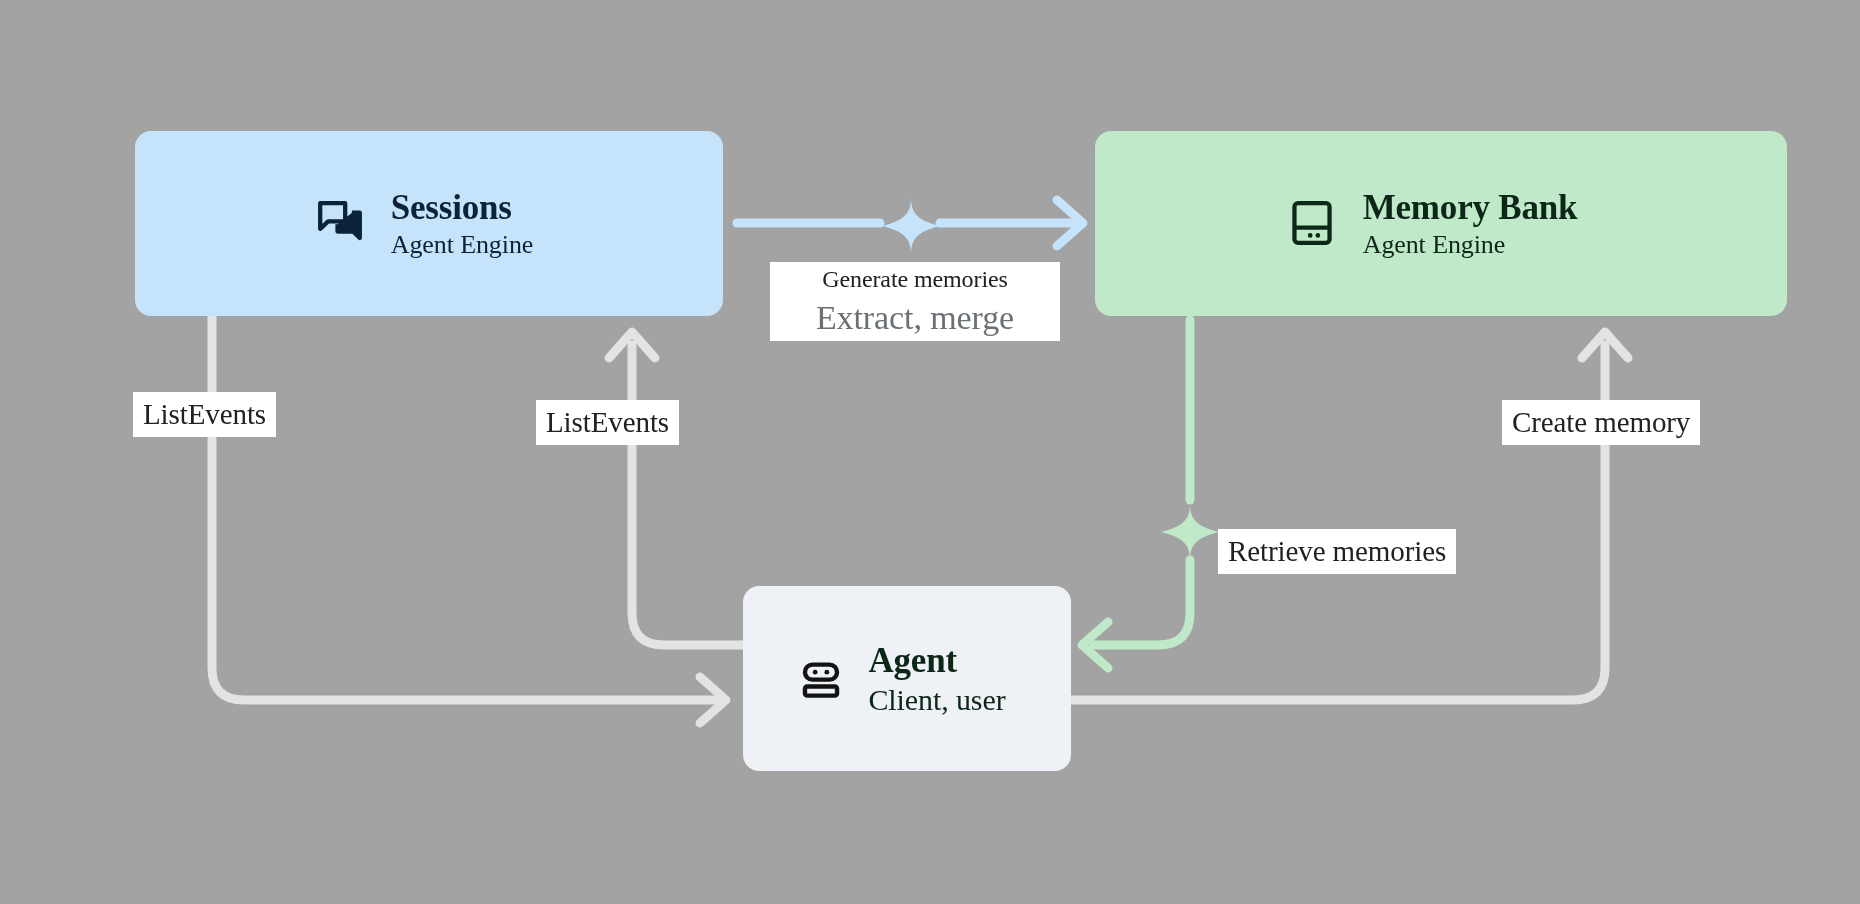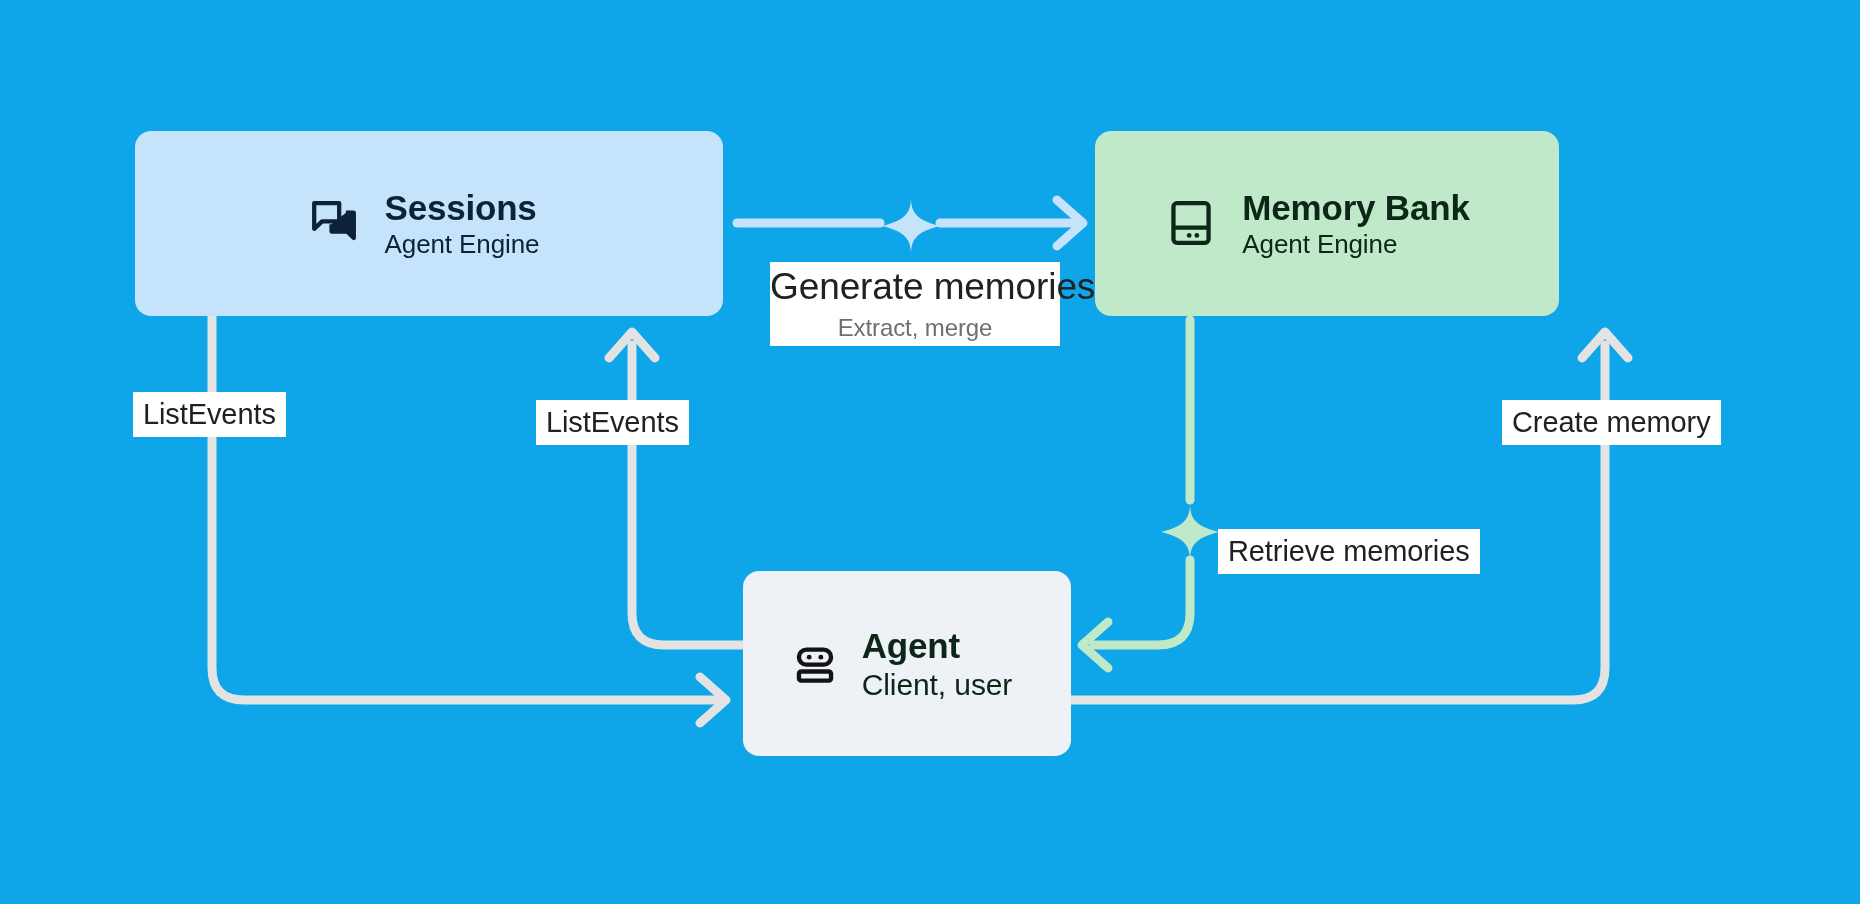--- a/index.html
+++ b/index.html
@@ -9,22 +9,23 @@
     background: #ffffff;
   }
   body {
     font-family: "Liberation Sans", sans-serif;
     -webkit-font-smoothing: antialiased;
   }
   #stage {
     position: relative;
     width: 1860px;
     height: 904px;
-    background: #0ea5e9;
+    background: #a3a3a3;
     overflow: hidden;
+    font-family: Liberation Serif, serif;
   }
   #edges {
     position: absolute;
     left: 0;
     top: 0;
     width: 1860px;
     height: 904px;
     pointer-events: none;
   }
 
@@ -71,31 +72,31 @@
     height: 185px;
     background: #c5e4fb;
   }
   #node-sessions .node-inner { gap: 24px; transform: translateX(-6px); }
   #node-sessions .node-title,
   #node-sessions .node-sub { color: #0b2239; }
 
   #node-memorybank {
     left: 1095px;
     top: 131px;
-    width: 464px;
+    width: 692px;
     height: 185px;
     background: #bfe9c8;
   }
   #node-memorybank .node-inner { gap: 24px; transform: translateX(-10px); }
   #node-memorybank .node-title,
   #node-memorybank .node-sub { color: #0c2617; }
 
   #node-agent {
     left: 743px;
-    top: 571px;
+    top: 586px;
     width: 328px;
     height: 185px;
     background: #eef1f6;
   }
   #node-agent .node-inner { gap: 22px; transform: translateX(-6px); }
   #node-agent .node-title,
   #node-agent .node-sub { color: #0c2617; }
   #node-agent .node-title { font-size: 35px; }
   #node-agent .node-sub { font-size: 30px; }
 
@@ -105,27 +106,27 @@
     background: #ffffff;
     color: #202124;
     font-size: 29px;
     letter-spacing: -0.1px;
     white-space: nowrap;
     padding: 3px 10px;
     box-sizing: border-box;
   }
   .edge-label .lbl-main {
     display: block;
-    font-size: 37px;
+    font-size: 24px;
     color: #202124;
     text-align: center;
   }
   .edge-label .lbl-sub {
     display: block;
-    font-size: 24px;
+    font-size: 34px;
     color: #6b7075;
     text-align: center;
     margin-top: 6px;
   }
 
   #label-generate {
     left: 770px;
     top: 262px;
     width: 290px;
     text-align: center;

